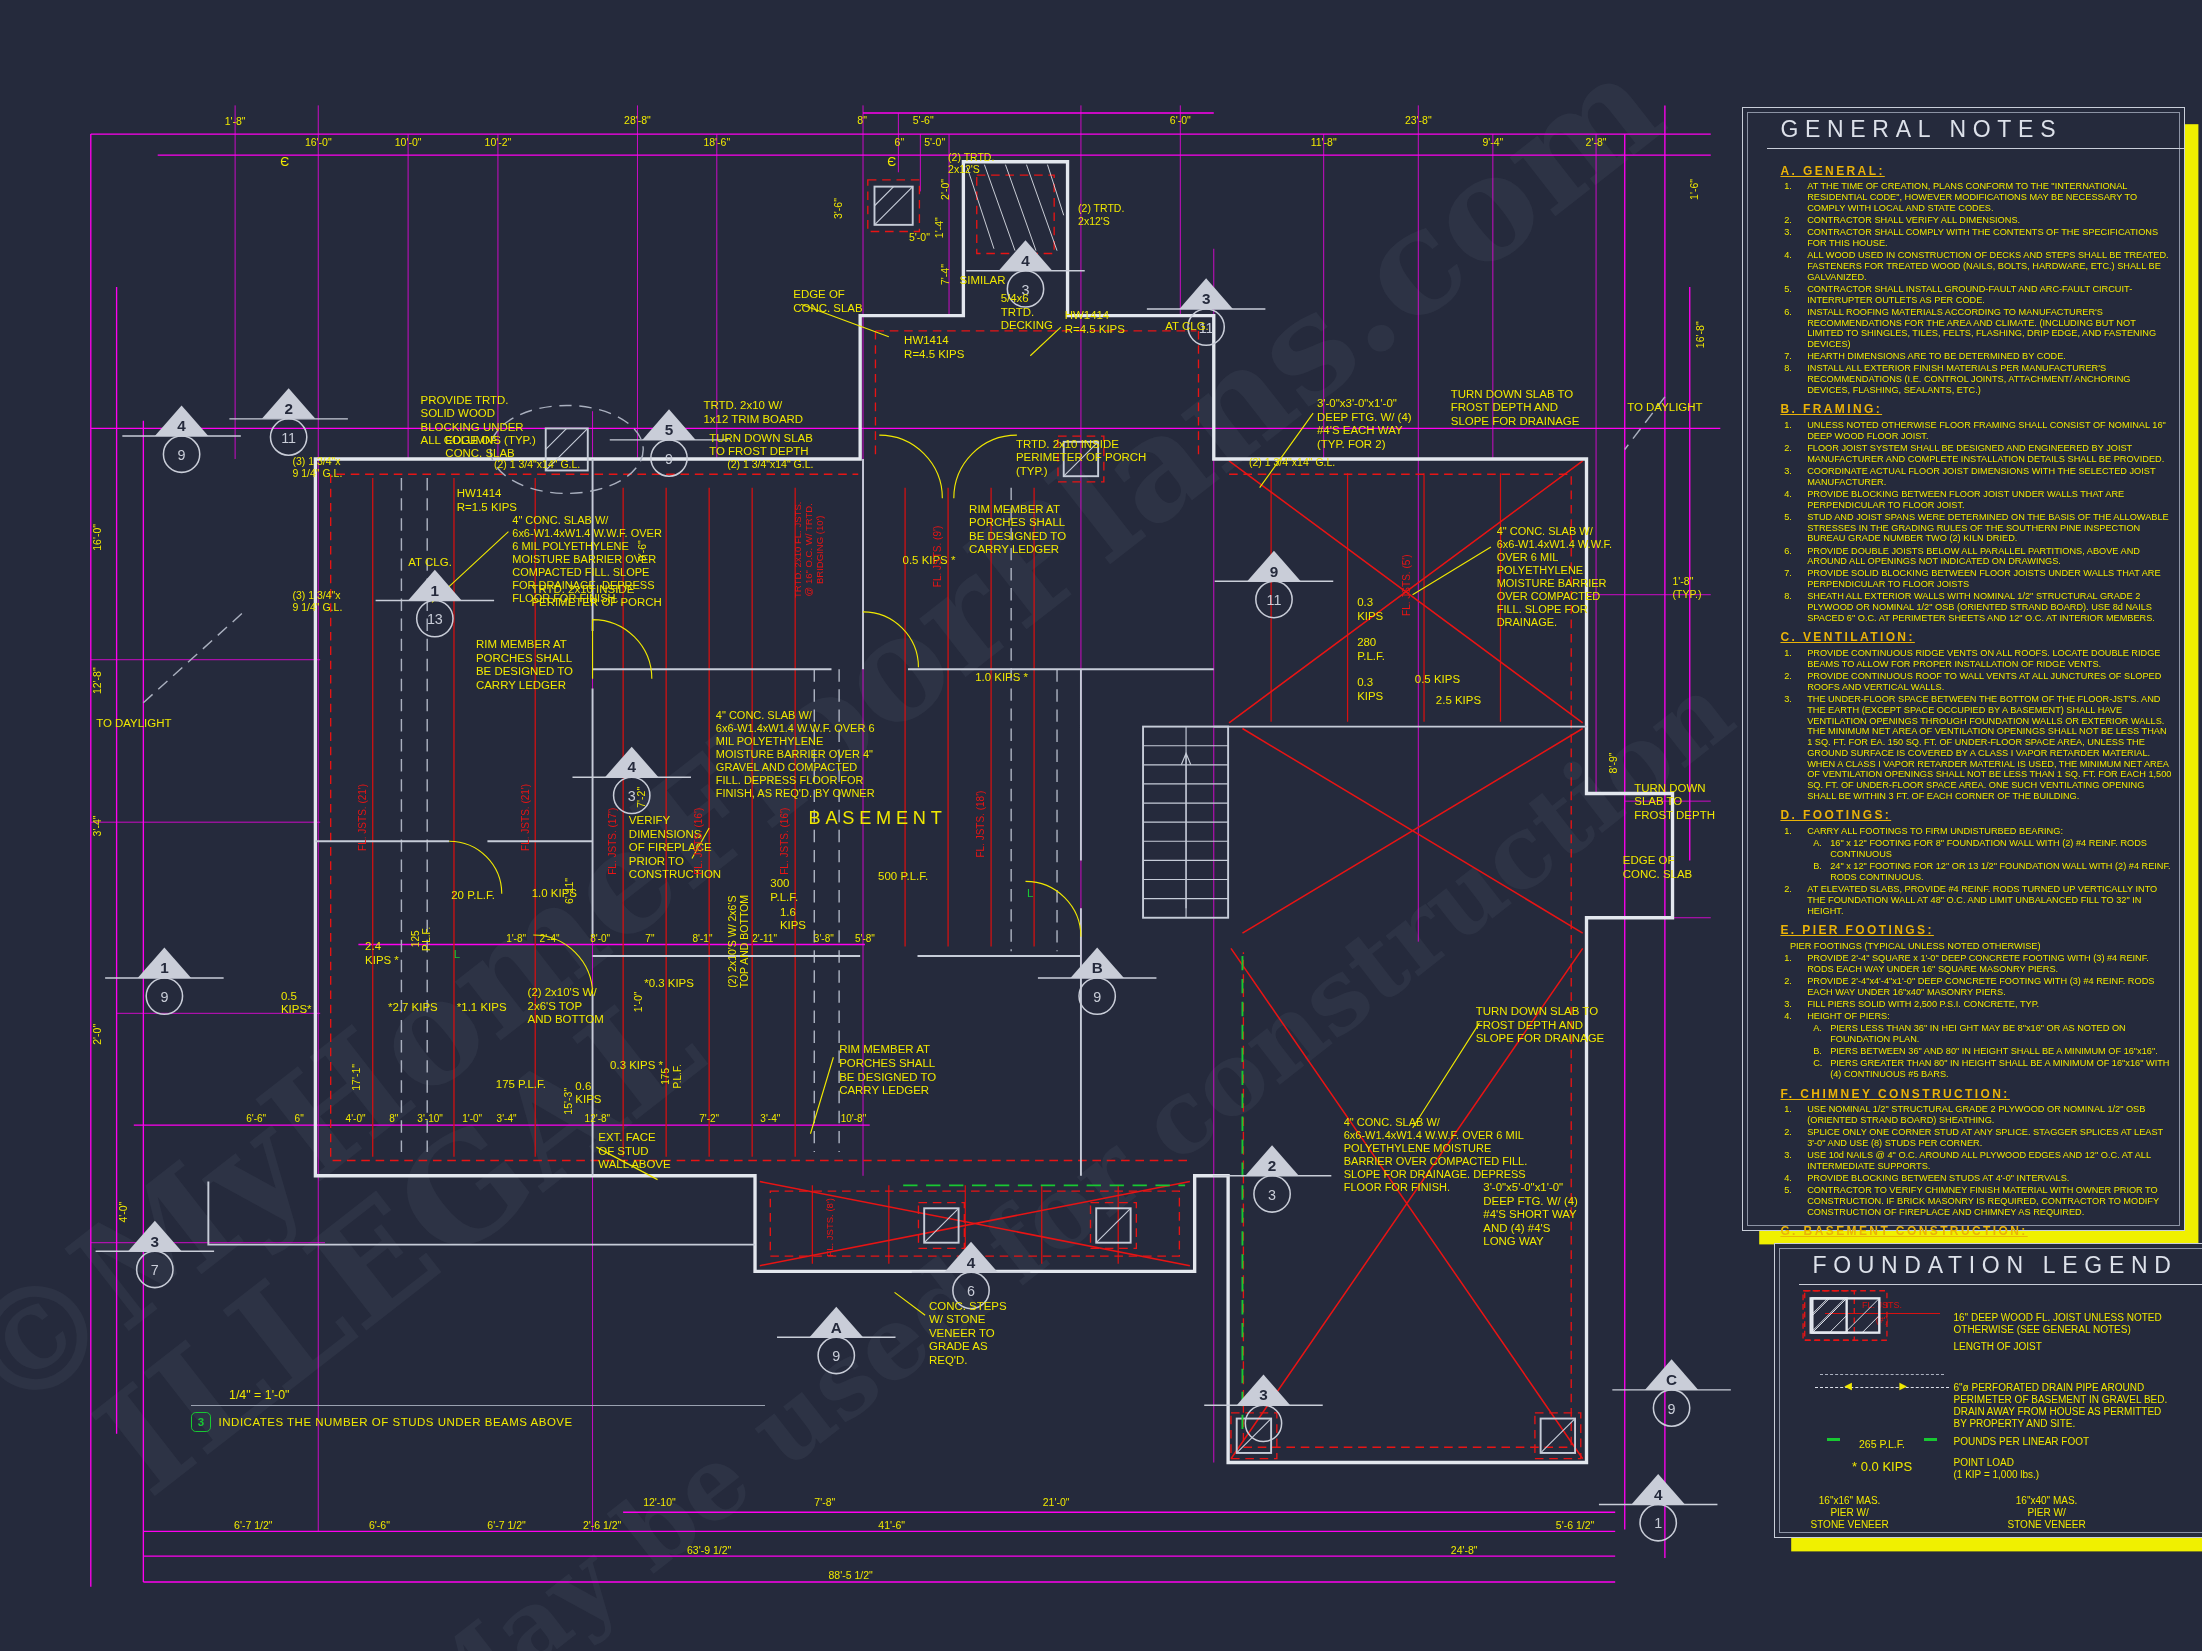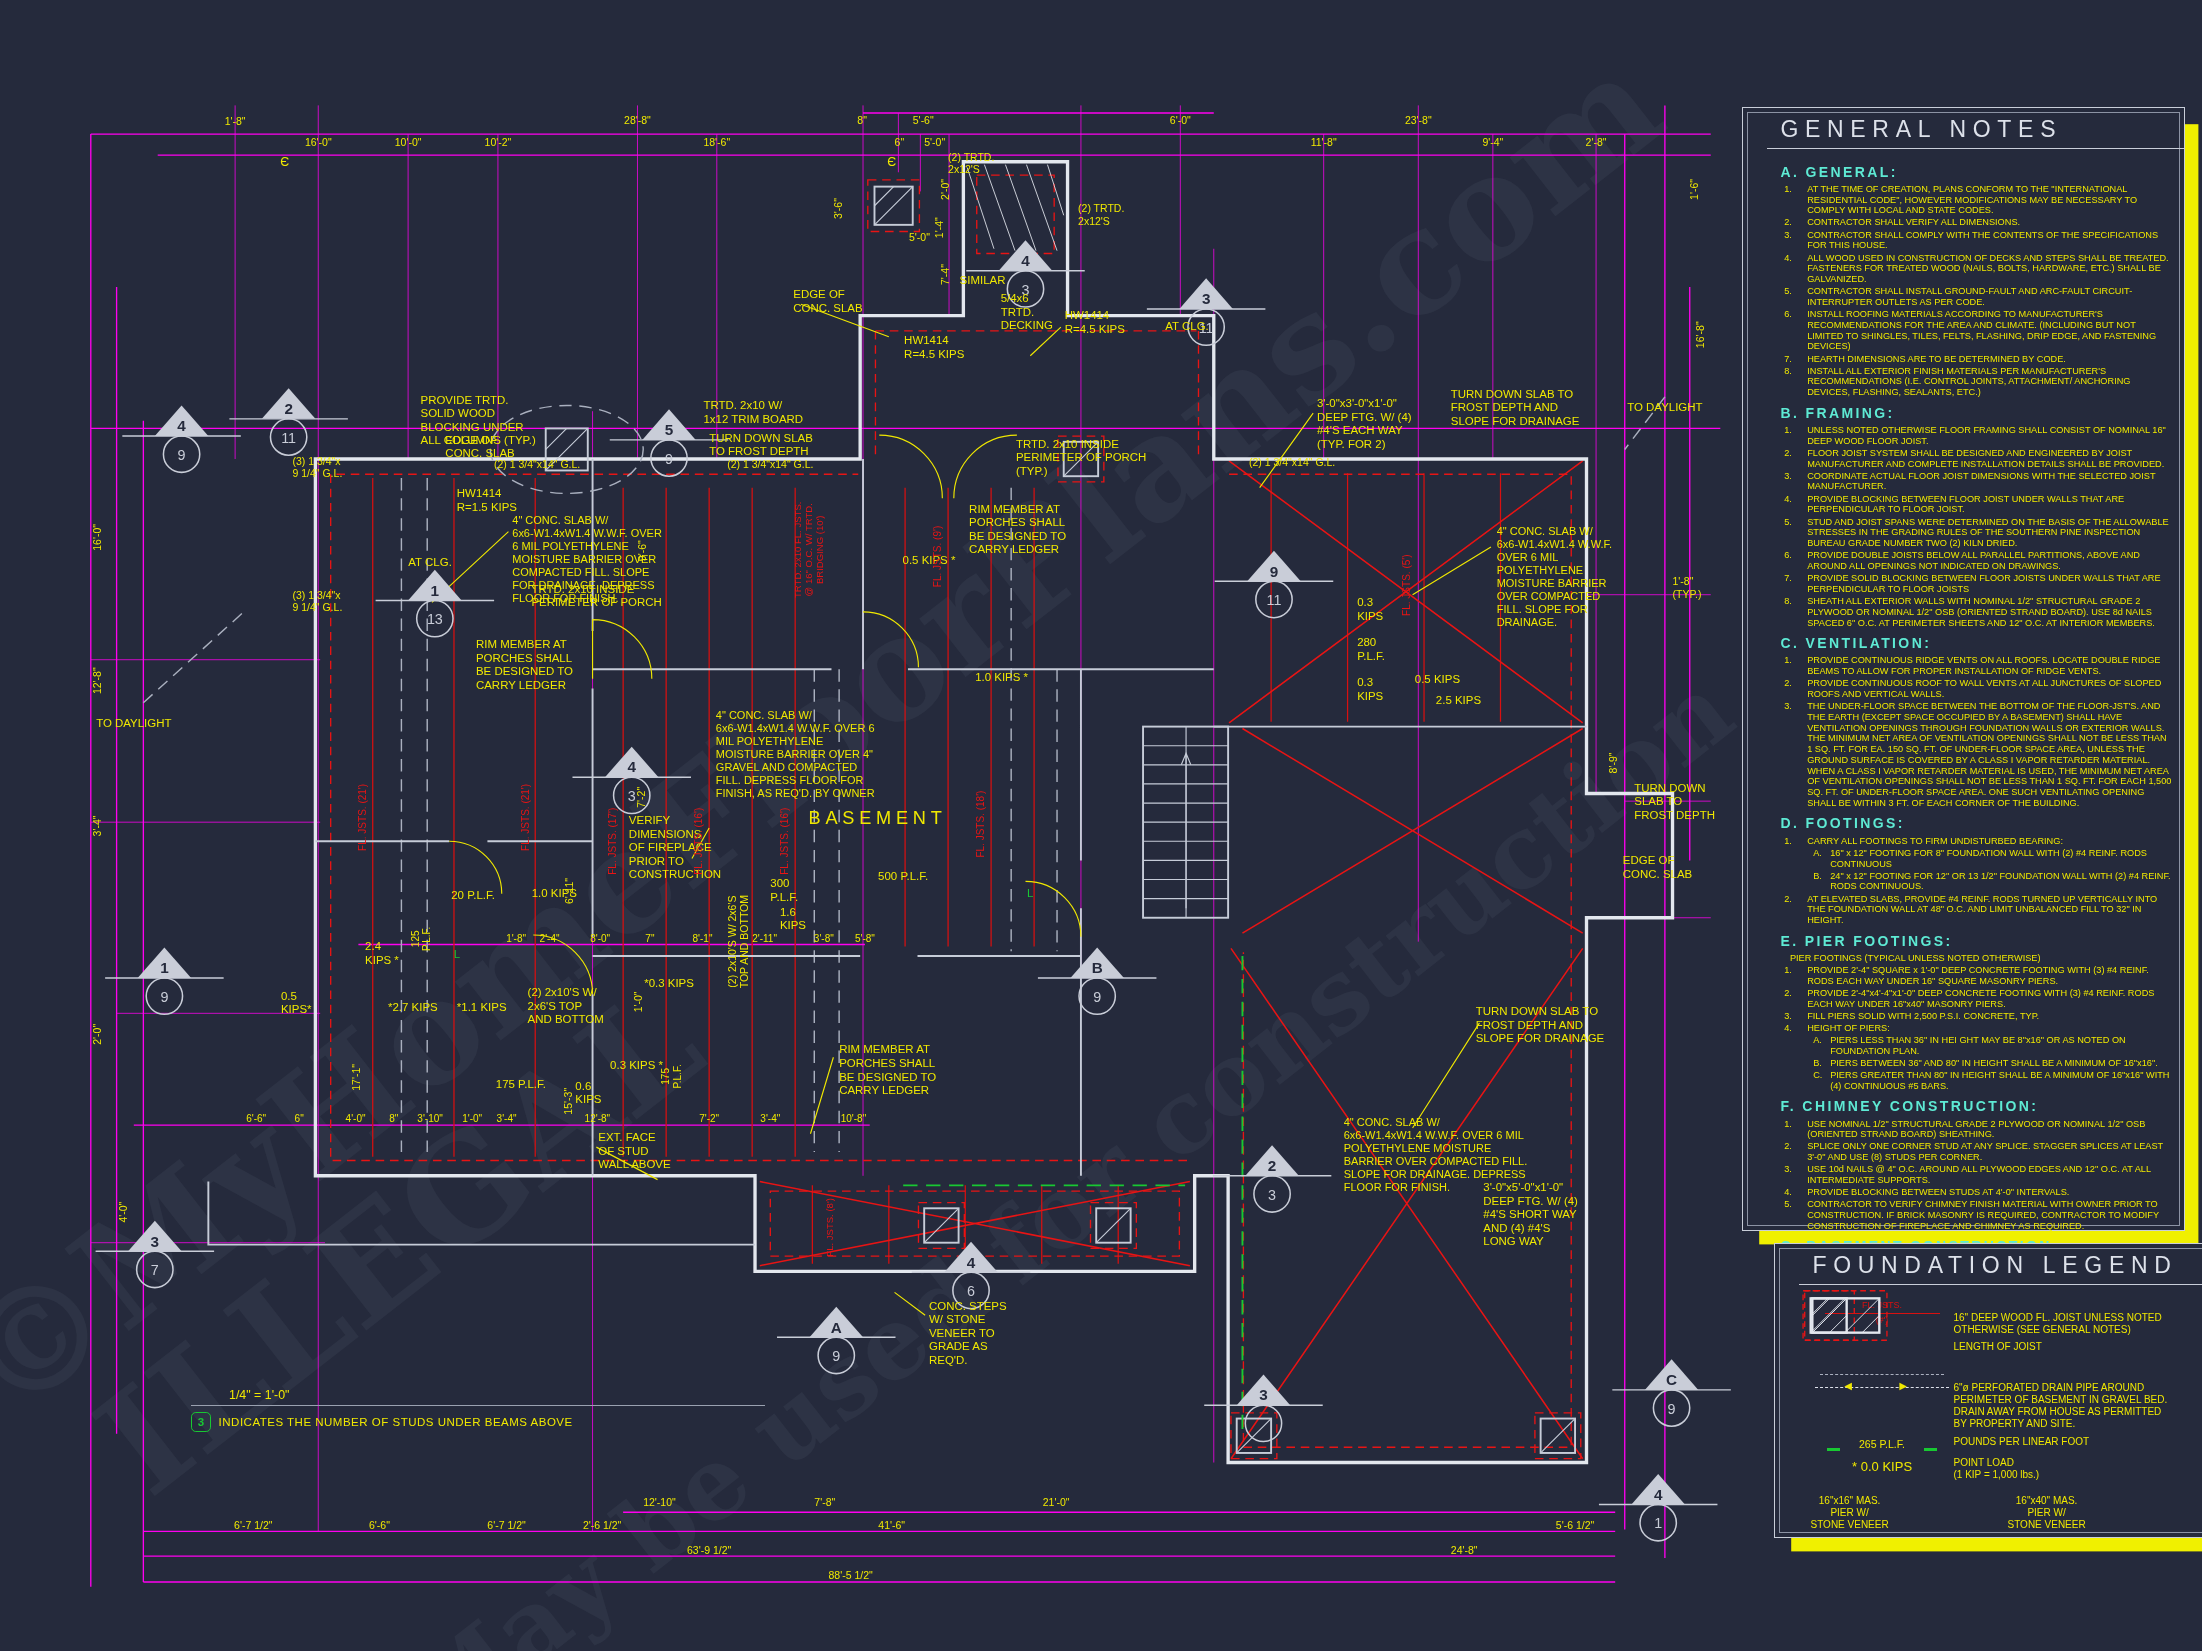--- a/index.html
+++ b/index.html
@@ -25,41 +25,41 @@
   .twm{fill:rgba(190,200,225,0.06);font-family:"DejaVu Serif",serif;font-weight:bold}
   .tdark{fill:#252a3c;font-weight:bold}
   
   .panel{position:absolute;background:#252a3c;border:1.9px solid #c9ced9;
          box-shadow:15.3px 15.3px 0 -1.9px #f0f000;padding-left:24px;}
   .panel:before{content:"";position:absolute;inset:3.8px;border:1px solid #8c93a4;pointer-events:none}
   .panel-title{position:relative;border-bottom:1.9px solid #c9ced9;padding:7.6px 13.4px 5.7px 13.4px;
          font-size:23px;letter-spacing:6.7px;color:#dde1ea;white-space:nowrap}
   .panel-body{position:relative;padding:7.6px 11.5px 7.6px 11.5px;color:#f0e800;}
   .notes-body{font-size:9.2px;line-height:1.17;}
-  .sec-h{color:#5eead4;font-size:14px;letter-spacing:2.4px;
+  .sec-h{color:#eab308;font-size:12px;letter-spacing:2.4px;text-decoration:underline;
          margin:6.7px 0 3.8px 1.9px;font-weight:bold}
   .note-item{display:flex;margin:1.4px 0}
   .note-item .num{flex:0 0 23px;padding-left:5.7px}
   .note-item .txt{flex:1}
   .note-item.sub{padding-left:29px}
   .note-item.sub .num{flex:0 0 17px}
   .note-item.intro .num{flex:0 0 5.7px}
   
   .legend-body{font-size:10px;line-height:1.2}
   .leg-row{display:flex;align-items:flex-start;margin:6.7px 0}
   .leg-sym{flex:0 0 143px;display:flex;flex-direction:column;align-items:center;justify-content:center;padding-top:1.9px}
   .leg-desc{flex:1;white-space:pre-line}
   .leg-desc .d2{display:block;margin-top:5.7px}
   .red-sym{color:#d81010;font-size:9px;line-height:1.1;text-align:center}
   .red-line{width:115px;border-top:1.9px solid #d81010;margin:1.9px 0}
   .dash-gray{width:124px;border-top:0;height:0;border-bottom:1.9px dashed #aab0bf}
   .drain-sym{position:relative;width:134px;height:9.6px}
   .drain-sym .dl{position:absolute;top:3.8px;left:0;width:134px;border-top:1.9px dashed #dde1ea}
   .drain-sym .ar{position:absolute;top:-3.8px;color:#f0e800;font-size:12.4px;line-height:1}
-  .plf-sym{display:flex;align-items:flex-end;gap:19px;color:#f0e800;font-size:10.5px}
+  .plf-sym{display:flex;align-items:flex-start;gap:19px;color:#f0e800;font-size:10.5px}
   .gtick{display:inline-block;width:13.4px;height:2.9px;background:#18c832}
   .kips-sym{color:#f0e800;font-size:13px}
   .kips-sym .ast{margin-right:3.8px}
   .pier-row{display:flex;align-items:center;margin-top:13.4px}
   .pier-cell{display:flex;align-items:center;gap:9.6px;flex:1}
   .pier-desc{white-space:pre-line;text-align:center;font-size:10px}
   
   .titleblock{position:absolute;left:191px;top:1388px;width:574px;color:#dde1ea}
   .tb-row{display:flex;align-items:baseline;border-bottom:1.9px solid #9aa1b0;padding-bottom:2.9px}
   .plan-title{font-size:25px;letter-spacing:2.9px;white-space:nowrap}

